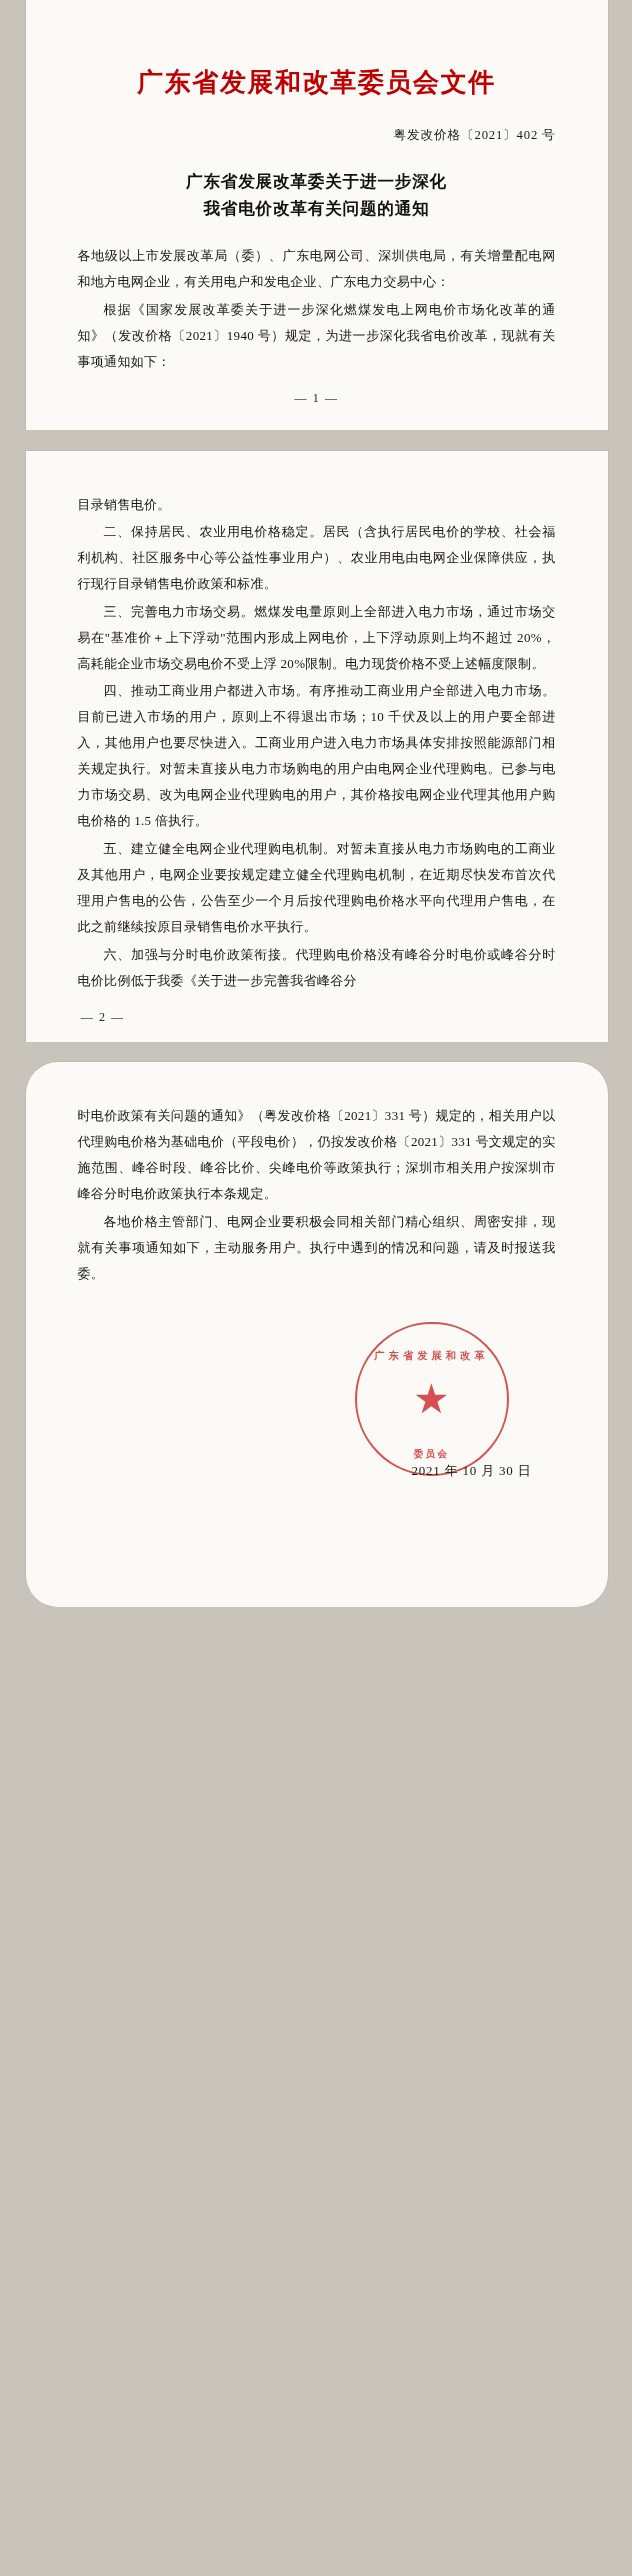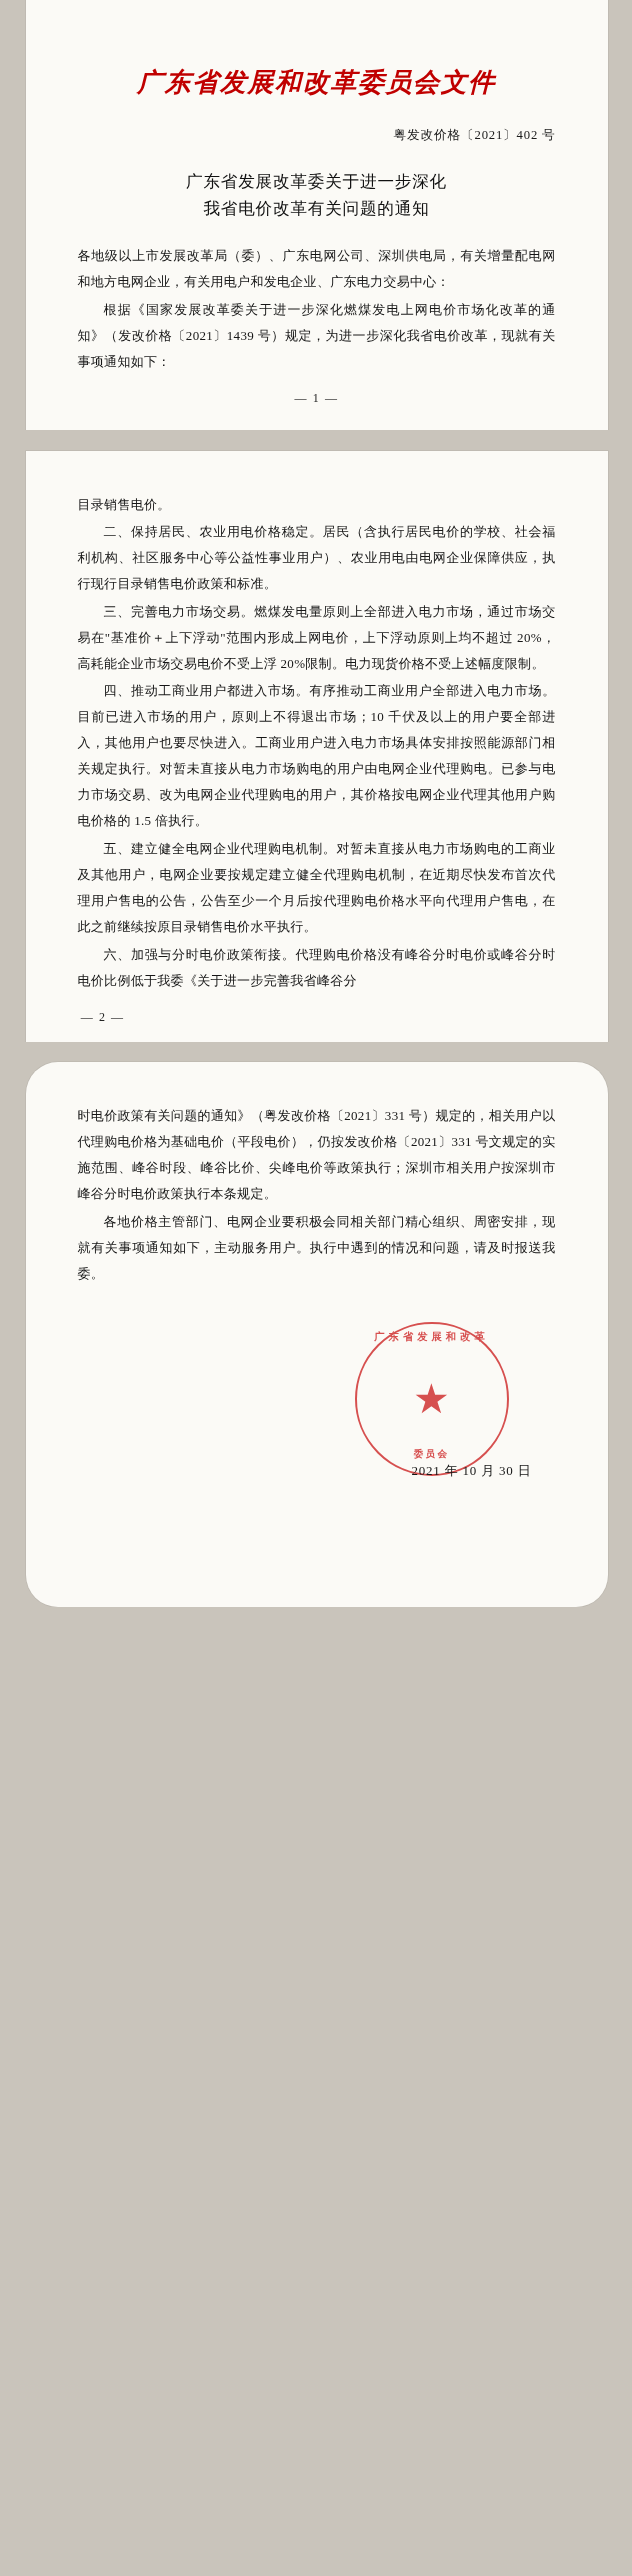--- a/index.html
+++ b/index.html
@@ -33,33 +33,32 @@
   }
   .doc-header {
     text-align: center;
     color: #c00000;
     font-weight: bold;
     font-size: 26px;
     letter-spacing: 1.6px;
     margin-top: 30px;
     margin-bottom: 27px;
     font-family: "Liberation Serif", "DejaVu Serif", serif;
-    font-style: italic;
   }
   .doc-number {
     text-align: right;
     font-size: 12.7px;
     color: #1a1a1a;
     margin-bottom: 24px;
     letter-spacing: 0.8px;
   }
   .doc-title {
     text-align: center;
     font-size: 16.6px;
-    font-weight: normal;
+    font-weight: bold;
     line-height: 1.65;
     color: #111;
     margin: 0 auto 20.6px auto;
     width: 88%;
     letter-spacing: 0.8px;
   }
   .para {
     font-size: 13px;
     line-height: 2.0;
     color: #161616;
@@ -124,21 +123,21 @@
   .seal .seal-bottom {
     position: absolute;
     left: 0;
     width: 100%;
     text-align: center;
     color: #cf2b2b;
     font-size: 10.3px;
     letter-spacing: 4px;
     font-weight: bold;
   }
-  .seal .seal-top { top: 6px; }
+  .seal .seal-top { top: 25px; }
   .seal .seal-bottom { bottom: 12.7px; letter-spacing: 2.4px; font-size: 9.5px;}
   .sign-date {
     position: absolute;
     right: 24px;
     bottom: 8px;
     font-size: 13px;
     color: #161616;
     letter-spacing: 0.8px;
   }
   .edge-shadow {
@@ -151,21 +150,21 @@
 <div class="page">
 
   <div class="sheet edge-shadow" id="sheet1">
     <div class="doc-header">广东省发展和改革委员会文件</div>
     <div class="doc-number">粤发改价格〔2021〕402 号</div>
     <div class="doc-title">
       <div>广东省发展改革委关于进一步深化</div>
       <div>我省电价改革有关问题的通知</div>
     </div>
     <p class="para">各地级以上市发展改革局（委）、广东电网公司、深圳供电局，有关增量配电网和地方电网企业，有关用电户和发电企业、广东电力交易中心：</p>
-    <p class="para indent">根据《国家发展改革委关于进一步深化燃煤发电上网电价市场化改革的通知》（发改价格〔2021〕1439 号）规定，为进一步深化我省电价改革，现就有关事项通知如下：</p>
+    <p class="para indent">根据《国家发展改革委关于进一步深化燃煤发电上网电价市场化改革的通知》（发改价格〔2021〕1940 号）规定，为进一步深化我省电价改革，现就有关事项通知如下：</p>
     <div class="pagenum">— 1 —</div>
   </div>
 
   <div class="gap"></div>
 
   <div class="sheet edge-shadow" id="sheet2">
     <p class="para">目录销售电价。</p>
     <p class="para indent">二、保持居民、农业用电价格稳定。居民（含执行居民电价的学校、社会福利机构、社区服务中心等公益性事业用户）、农业用电由电网企业保障供应，执行现行目录销售电价政策和标准。</p>
     <p class="para indent">三、完善电力市场交易。燃煤发电量原则上全部进入电力市场，通过市场交易在"基准价＋上下浮动"范围内形成上网电价，上下浮动原则上均不超过 20%，高耗能企业市场交易电价不受上浮 20%限制。电力现货价格不受上述幅度限制。</p>
     <p class="para indent">四、推动工商业用户都进入市场。有序推动工商业用户全部进入电力市场。目前已进入市场的用户，原则上不得退出市场；10 千伏及以上的用户要全部进入，其他用户也要尽快进入。工商业用户进入电力市场具体安排按照能源部门相关规定执行。对暂未直接从电力市场购电的用户由电网企业代理购电。已参与电力市场交易、改为电网企业代理购电的用户，其价格按电网企业代理其他用户购电价格的 1.5 倍执行。</p>

